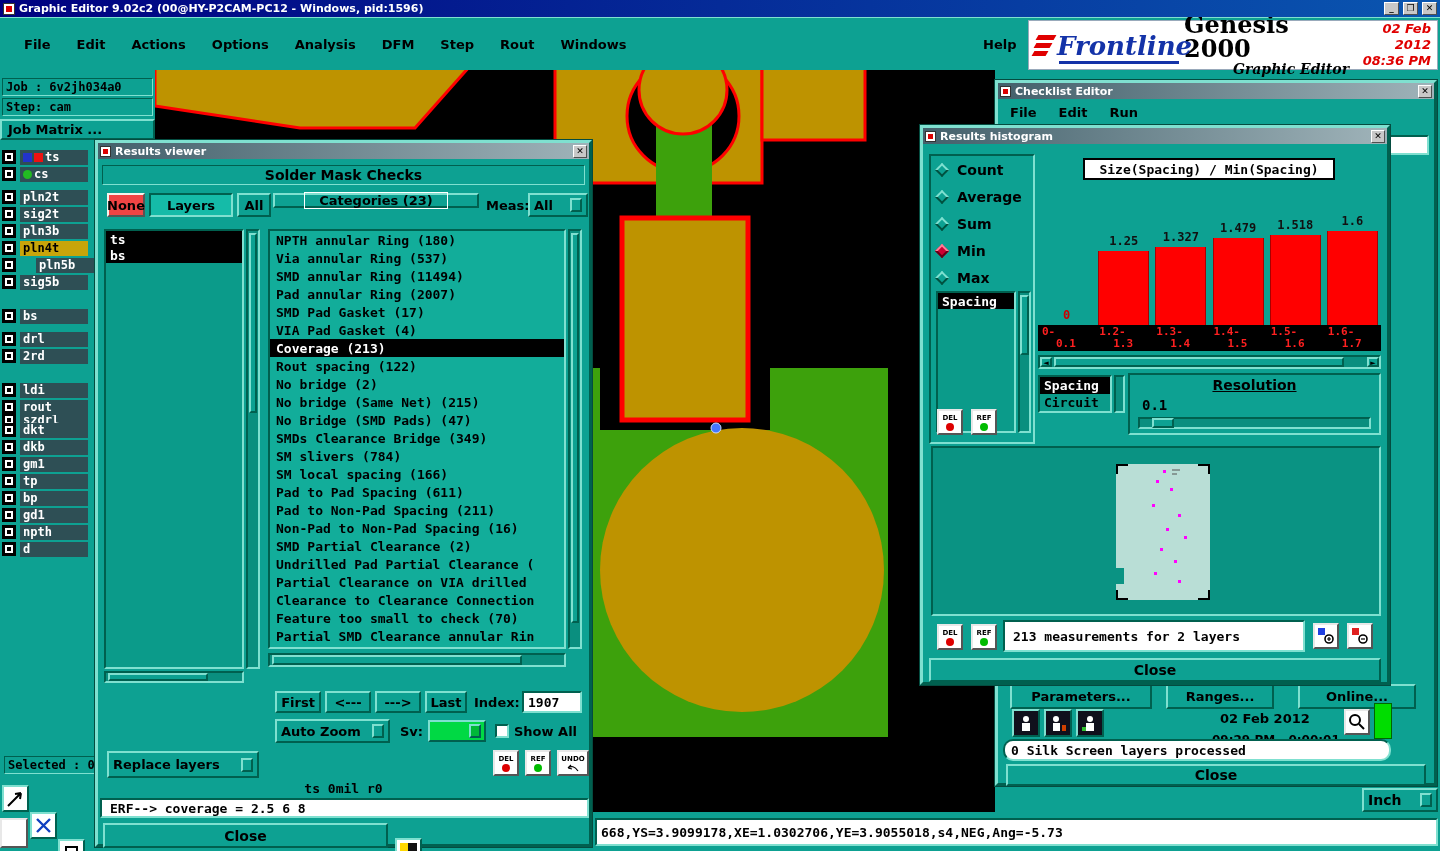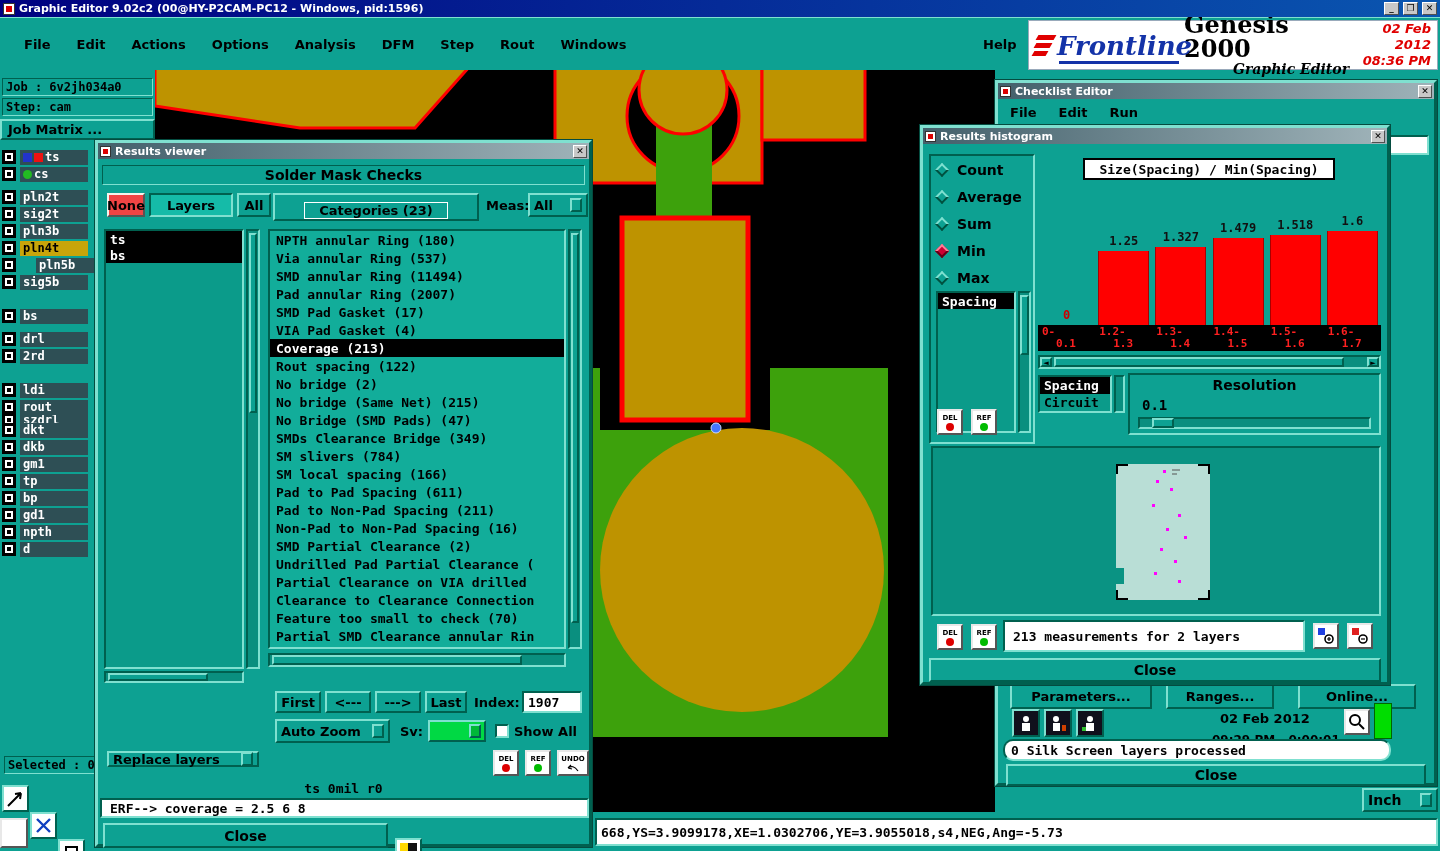--- a/index.html
+++ b/index.html
@@ -485,21 +485,21 @@
     <div class="thumb" style="left:14px;top:0;width:290px;height:10px;"></div>
     <div class="thumb" style="right:0;top:0;width:12px;height:10px;text-align:center;font:bold 7px 'DejaVu Sans',sans-serif;">►</div>
   </div>
 
   <div id="hist-modes" class="abs listbox" style="left:115px;top:247px;width:74px;height:38px;">
       <div class="mode-item sel">Spacing</div>
       <div class="mode-item">Circuit</div>
     </div>
   <div class="abs scroll-h" style="left:191px;top:247px;width:11px;height:38px;"></div>
   <div class="abs sunken" style="left:205px;top:245px;width:253px;height:62px;">
-    <div style="text-align:center;font:bold 14px 'DejaVu Sans',sans-serif;color:#000;margin-top:2px;">Resolution</div>
+    <div style="text-align:center;font:bold 14px 'DejaVu Sans',sans-serif;color:#000;margin-top:2px;text-decoration:underline;">Resolution</div>
     <div class="abs mono" style="left:12px;top:22px;font:bold 14px 'DejaVu Sans Mono',monospace;color:#000;">0.1</div>
     <div class="abs sunken" style="left:8px;top:42px;width:233px;height:12px;background:#0a8f7f;">
       <div class="thumb" style="left:12px;top:-1px;width:22px;height:10px;"></div>
     </div>
   </div>
 
   <div class="abs sunken" style="left:8px;top:318px;width:450px;height:170px;background:#0a9383;">
     <svg class="abs" style="left:183px;top:16px;" width="94" height="136">
       <rect width="94" height="136" fill="#b9ded6"></rect>
       <path d="M1,10 V1 H12 M82,1 H93 V10 M93,126 V135 H82 M12,135 H1 V126" stroke="#000" fill="none" stroke-width="2"></path>
@@ -553,21 +553,21 @@
     <span class="t">Results viewer</span>
     <div class="winx">✕</div>
   </div>
   <div class="abs" style="left:4px;top:22px;width:483px;height:20px;border:1px solid;border-color:#00604f #7fe0d0 #7fe0d0 #00604f;display:flex;align-items:center;justify-content:center;font:bold 14px 'DejaVu Sans',sans-serif;color:#000;">Solder Mask Checks</div>
 
   <div id="rv-filters">
       <div class="abs btn" style="left: 9px; top: 50px; width: 38px; height: 24px; border-width: 2px; border-style: solid; border-color: rgb(244, 244, 236) rgb(85, 85, 85) rgb(85, 85, 85) rgb(244, 244, 236); border-image: initial; background: #ef4444;">None</div>
       <div class="abs btn" style="left: 51px; top: 50px; width: 84px; height: 24px; border-width: 2px; border-style: solid; border-color: rgb(0, 96, 79) rgb(127, 224, 208) rgb(127, 224, 208) rgb(0, 96, 79); border-image: initial; background: rgb(21, 187, 168);">Layers</div>
       <div class="abs btn" style="left: 139px; top: 50px; width: 34px; height: 24px; border-width: 2px; border-style: solid; border-color: rgb(127, 224, 208) rgb(0, 96, 79) rgb(0, 96, 79) rgb(127, 224, 208); border-image: initial; background: rgb(13, 161, 146);">All</div>
     </div>
-  <div class="abs raised" style="left:175px;top:50px;width:206px;height:28px;display:flex;align-items:flex-end;justify-content:center;">
+  <div class="abs raised" style="left:175px;top:50px;width:206px;height:15px;display:flex;align-items:center;justify-content:center;">
     <span style="border:1px solid #fff;padding:0 14px;font:bold 13px 'DejaVu Sans',sans-serif;color:#000;">Categories (23)</span>
   </div>
   <span class="abs" style="left:388px;top:55px;font:bold 13px 'DejaVu Sans',sans-serif;color:#000;">Meas:</span>
   <div class="abs raised ddbtn" style="left:430px;top:50px;width:60px;height:24px;">
     <span>All</span>
     <span class="notch"></span>
   </div>
 
   <div id="rv-layerlist" class="abs listbox" style="left:6px;top:86px;width:140px;height:440px;">
       <div class="litem">ts</div>
@@ -623,21 +623,21 @@
     <span>Auto Zoom</span>
     <span class="notch"></span>
   </div>
   <span class="abs" style="left:302px;top:581px;font:bold 13px 'DejaVu Sans',sans-serif;color:#000;">Sv:</span>
   <div class="abs raised" style="left:330px;top:577px;width:58px;height:22px;background:#00d944;display:flex;align-items:center;justify-content:flex-end;padding-right:3px;">
     <span class="notch" style="background:#00b838;"></span>
   </div>
   <div class="abs whitefield" style="left:397px;top:581px;width:14px;height:14px;"></div>
   <span class="abs" style="left:416px;top:581px;font:bold 13px 'DejaVu Sans',sans-serif;color:#000;">Show All</span>
 
-  <div class="abs raised ddbtn" style="left:9px;top:608px;width:152px;height:16px;text-align:center;">
+  <div class="abs raised ddbtn" style="left:9px;top:608px;width:152px;height:27px;text-align:center;">
     <span>Replace layers</span>
     <span class="notch"></span>
   </div>
   <div class="abs smallbtn" style="left:395px;top:607px;">
     <span>DEL</span>
     <span class="dot" style="background:#dd0000;"></span>
   </div>
   <div class="abs smallbtn" style="left:427px;top:607px;">
     <span>REF</span>
     <span class="dot" style="background:#00bb00;"></span>

